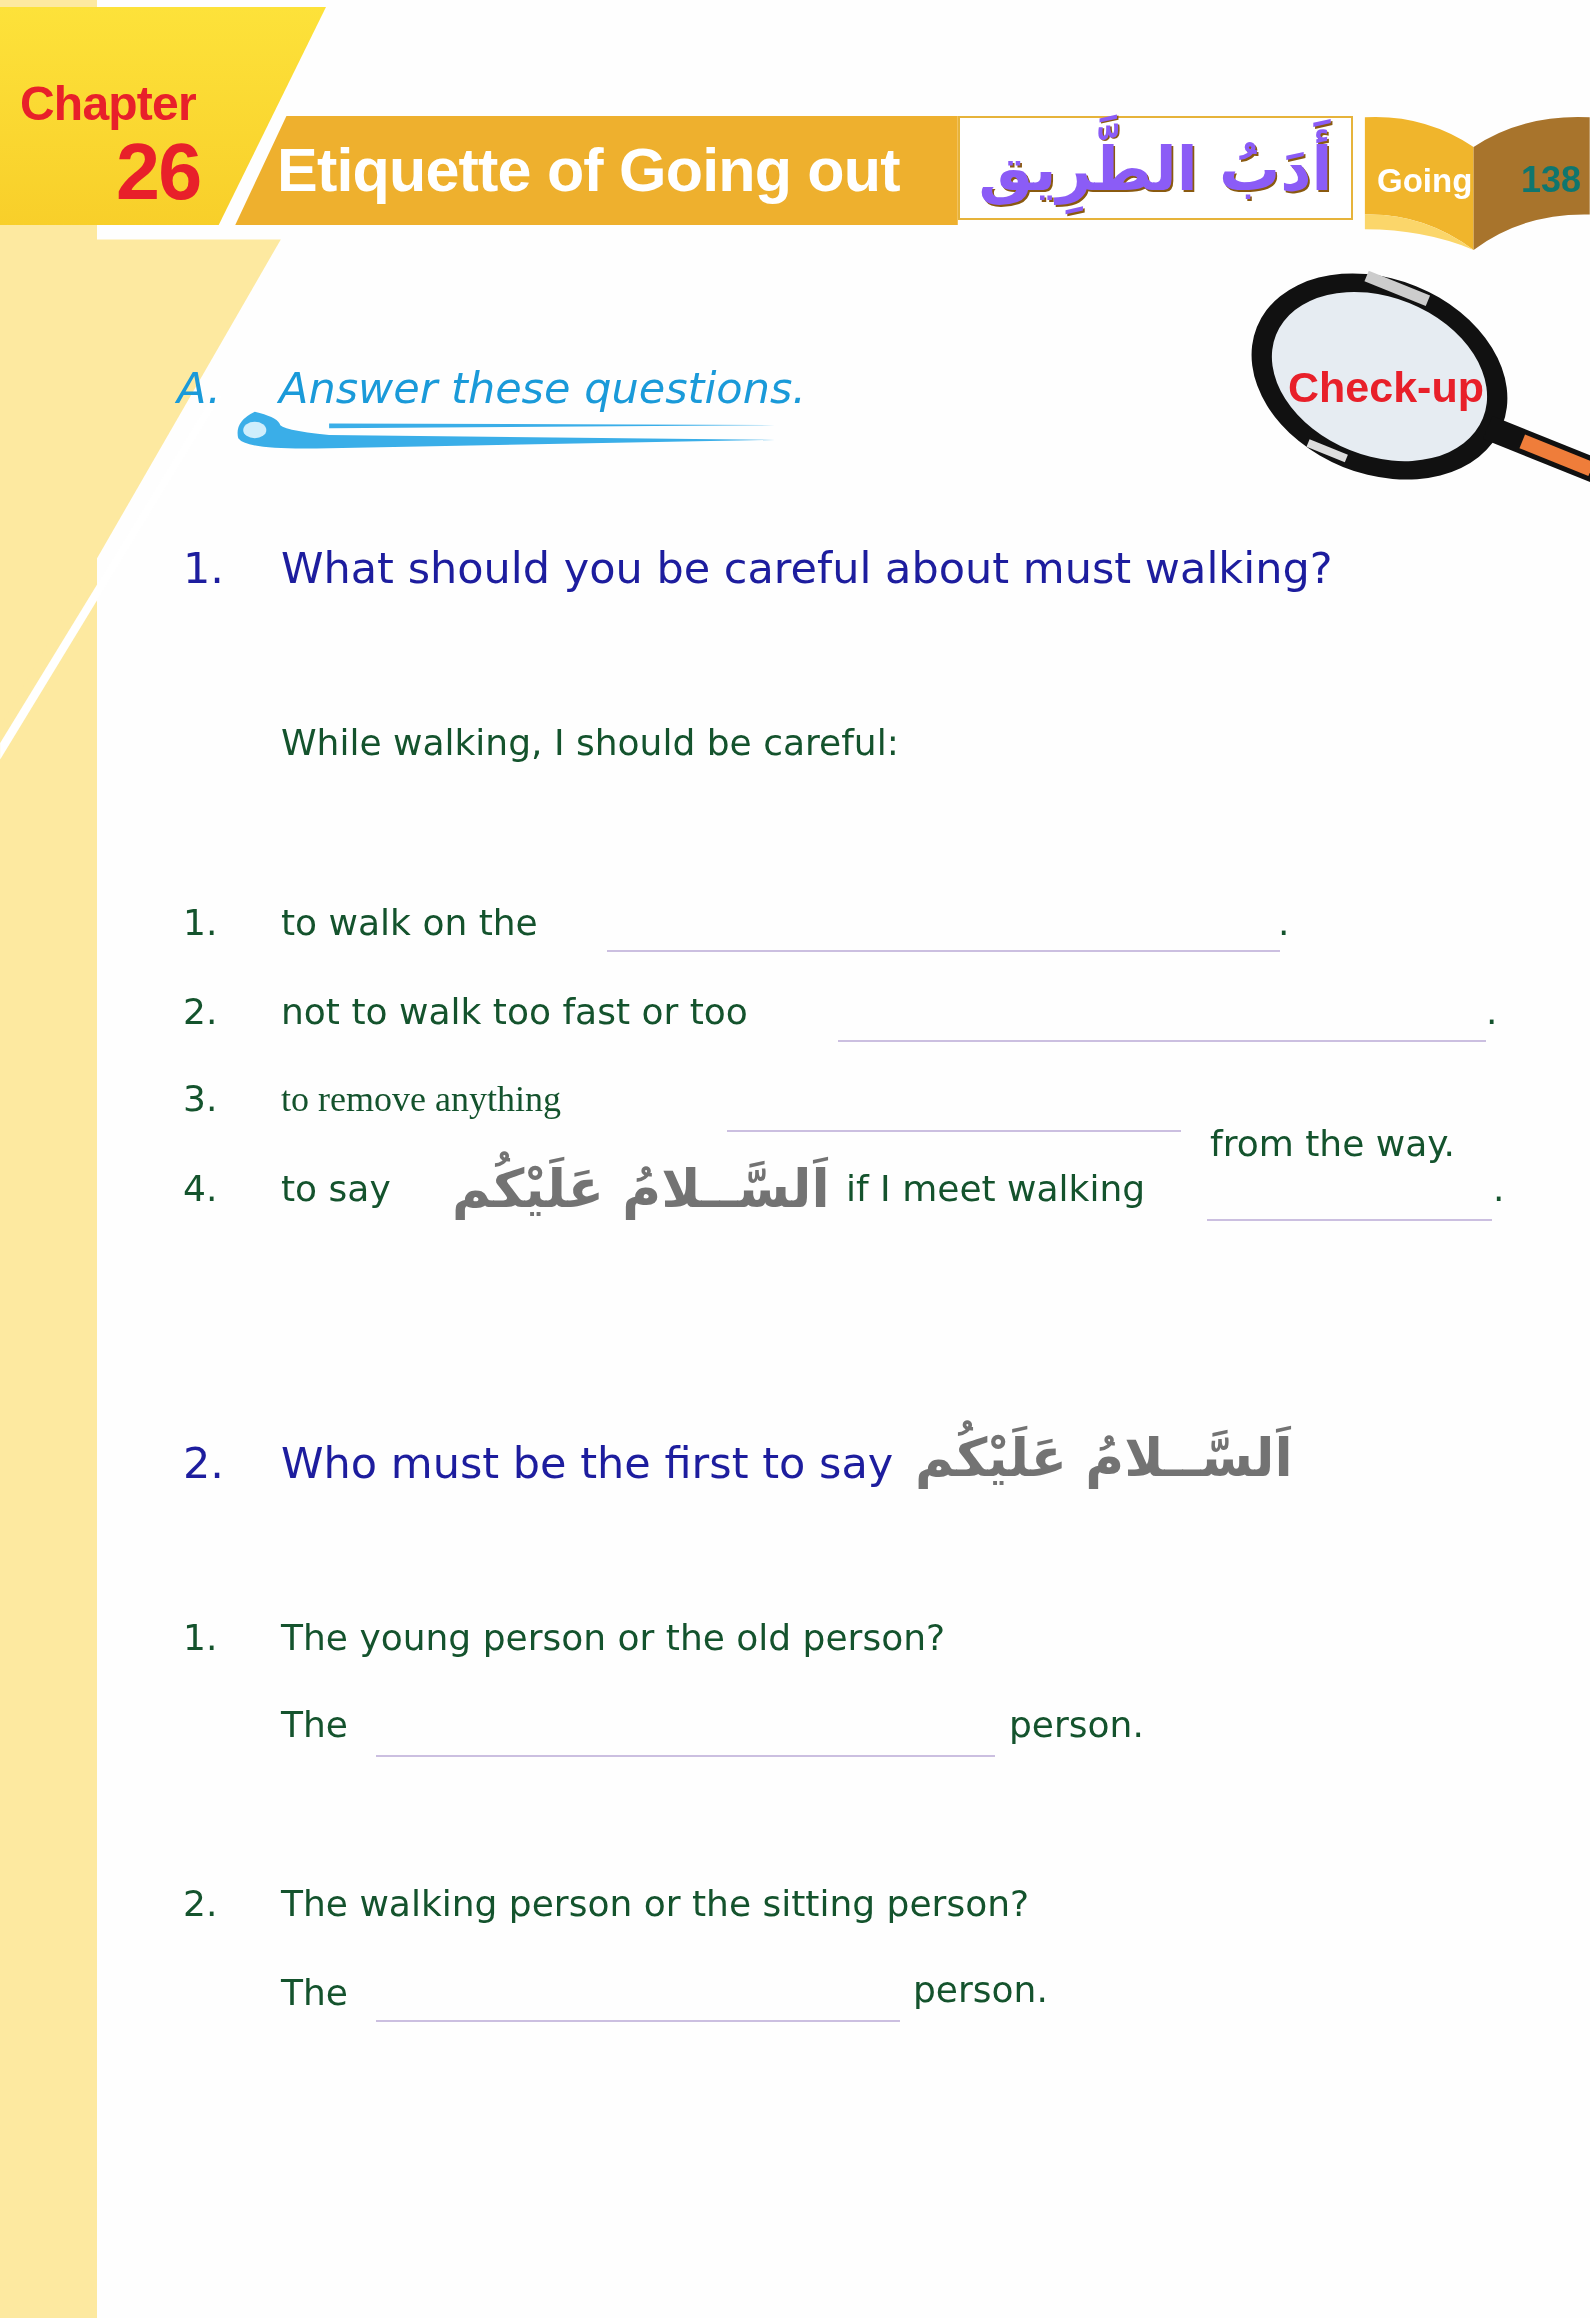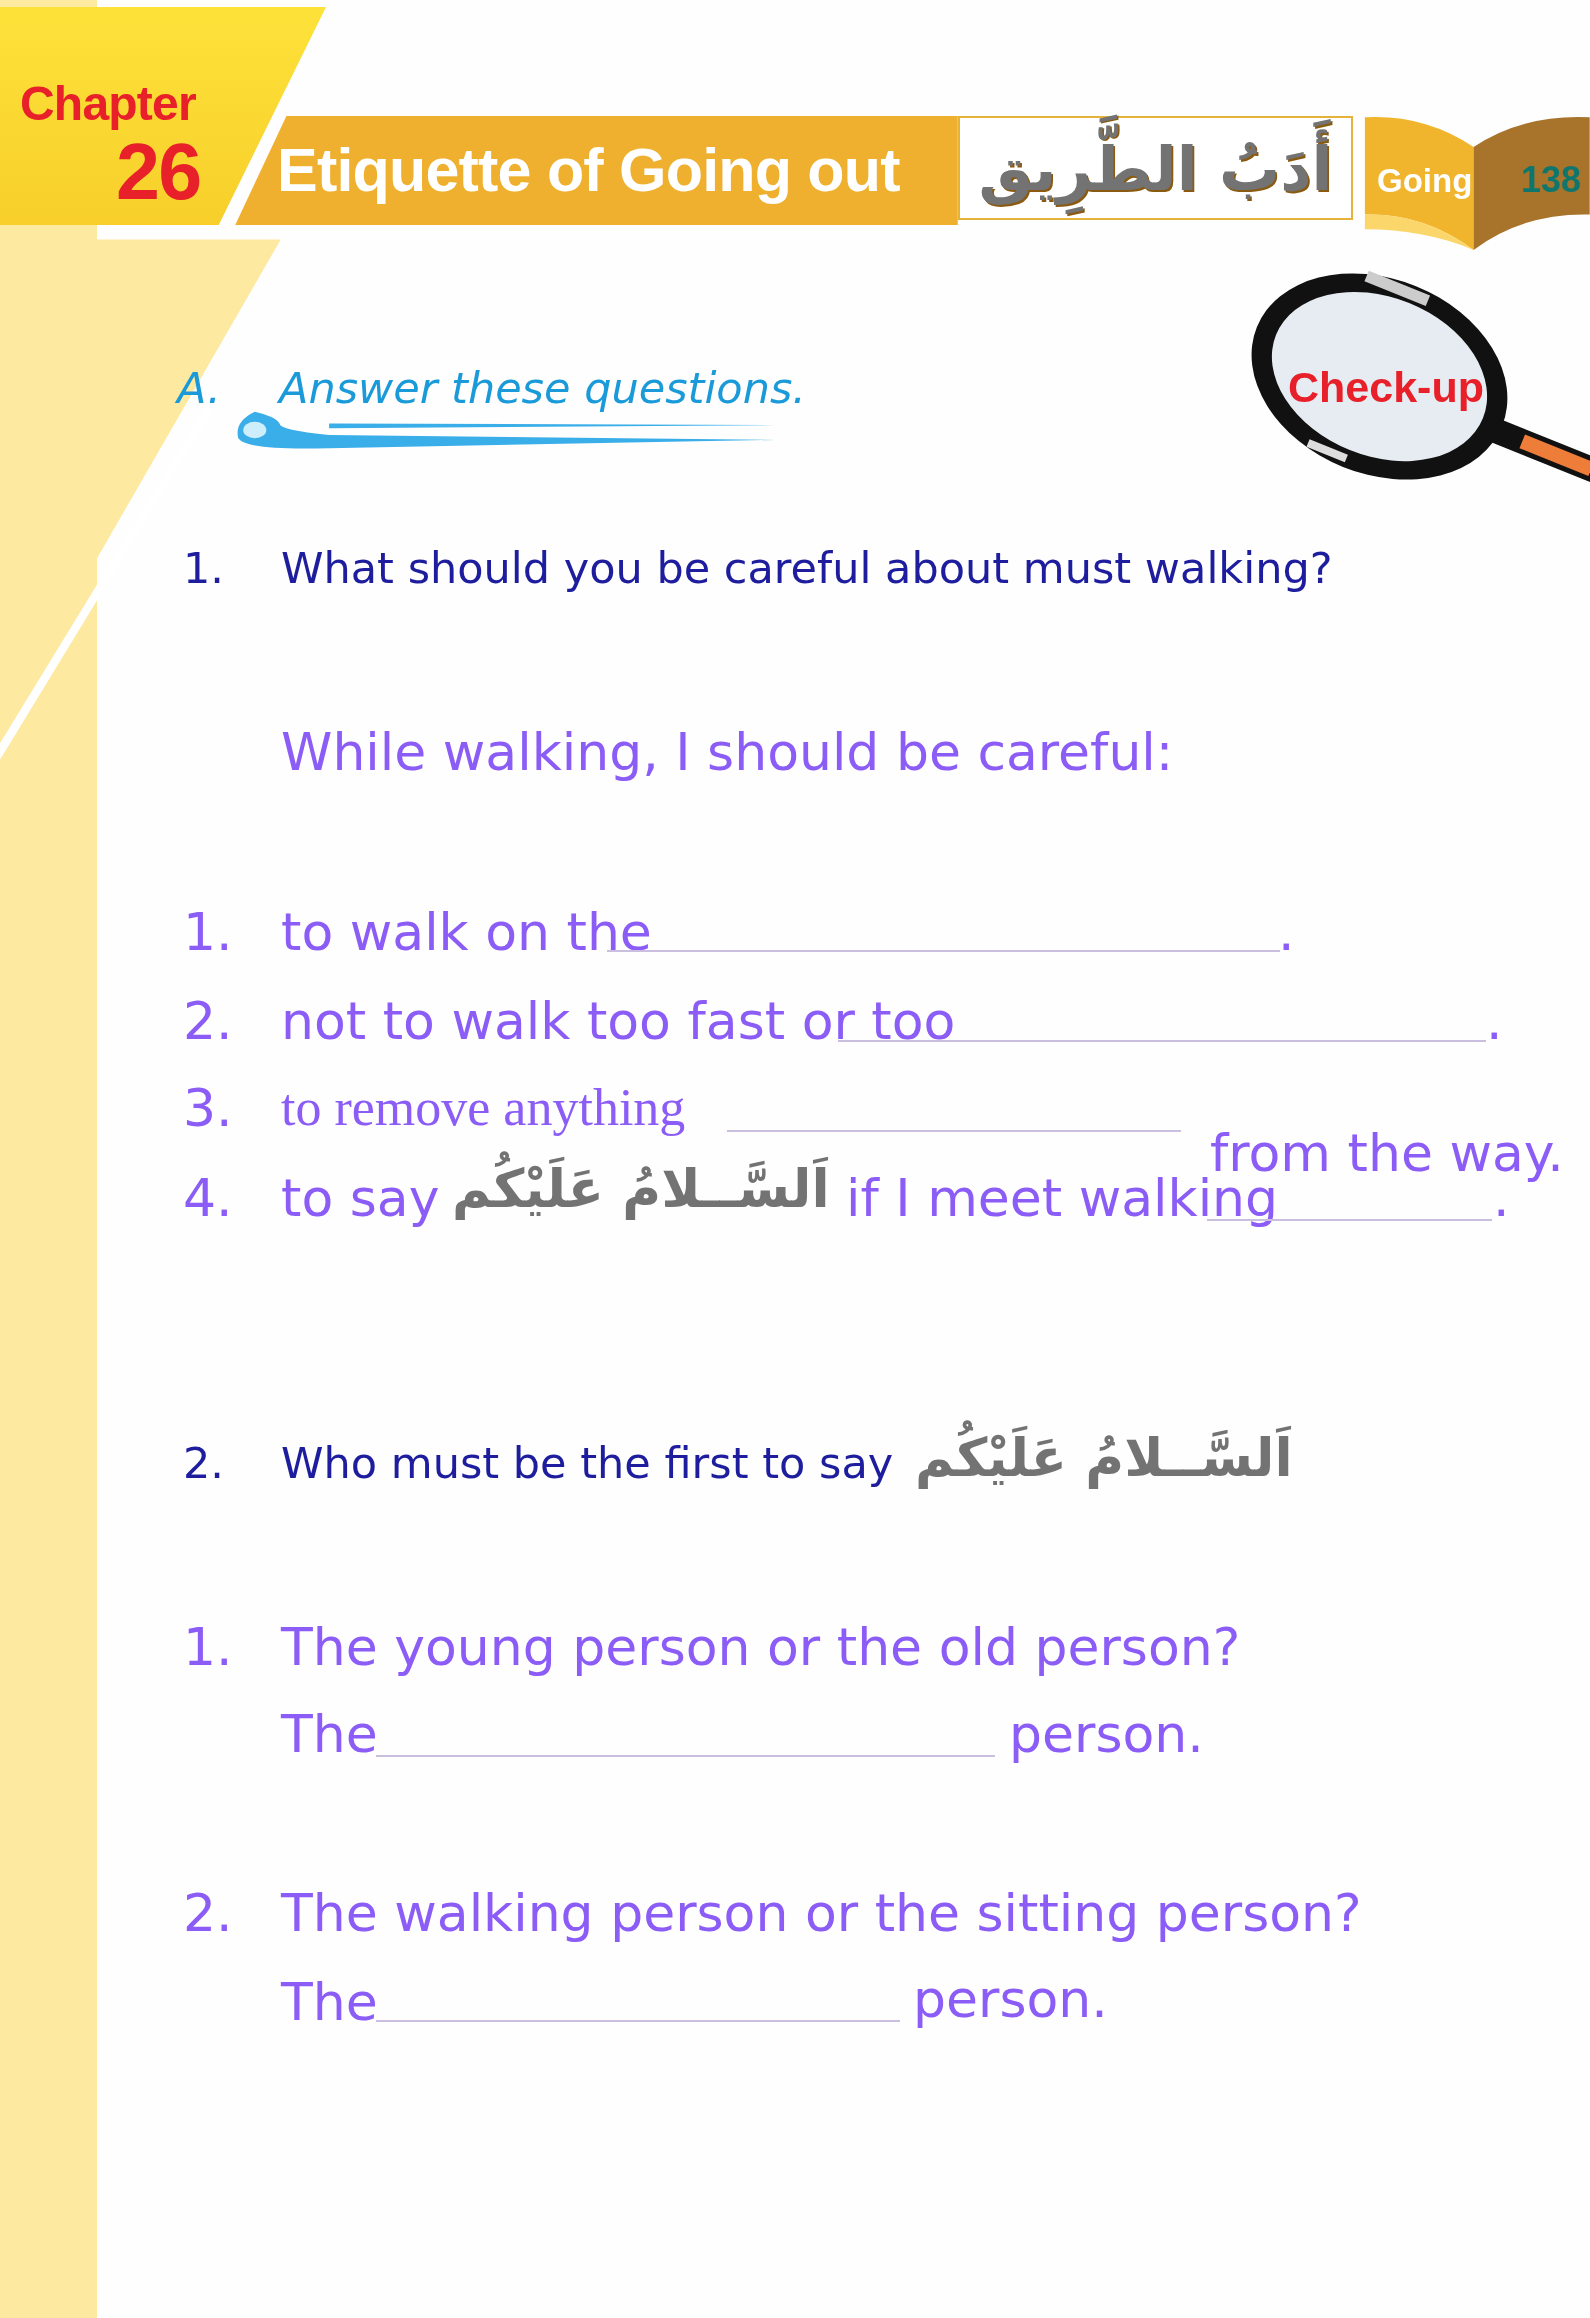--- a/index.html
+++ b/index.html
@@ -10,36 +10,36 @@
   .stripe { left:0; top:0; width:97px; height:2319px; background:#fde9a0; }
   .slant { left:0; top:0; width:347px; height:908px; }
 
   
   .chapter-block { left:0; top:6.6px; width:326px; height:218px; }
   .chapter-word { left:20px; top:76px; font-family:"Liberation Sans", sans-serif; font-weight:bold; font-size:48px; color:#e8202a; letter-spacing:-0.8px; }
   .chapter-num { left:116px; top:132px; font-family:"Liberation Sans", sans-serif; font-weight:bold; font-size:79px; line-height:79px; color:#e8202a; letter-spacing:-1.7px; }
   .title-band { left:235px; top:116px; width:723px; height:109px; }
   .title-en { left:277px; top:135px; font-family:"Liberation Sans", sans-serif; font-weight:bold; font-size:61px; color:#ffffff; letter-spacing:-0.8px; white-space:nowrap; }
   .title-ar-box { left:958px; top:116px; width:395px; height:104px; background:#fff; border:2.5px solid #e6b33a; box-sizing:border-box; display:flex; align-items:center; justify-content:center; }
-  .title-ar { font-family:"DejaVu Sans", sans-serif; font-weight:bold; font-size:61px; color:#737373; text-shadow:1.7px 1.7px 0 #8a5a10; direction:rtl; }
+  .title-ar { font-family:"DejaVu Sans", sans-serif; font-weight:bold; font-size:61px; color:#8b5cf6; text-shadow:1.7px 1.7px 0 #8a5a10; direction:rtl; }
   .page-tab { left:1358px; top:114px; width:232px; height:140px; }
   .page-label { left:1377px; top:162px; font-family:"Liberation Sans", sans-serif; font-weight:bold; font-size:33px; color:#fff; }
   .page-num { left:1521px; top:159px; font-family:"Liberation Sans", sans-serif; font-weight:bold; font-size:36px; color:#0f766e; }
 
   
   .magnifier { left:1239px; top:269px; width:352px; height:225px; }
   .checkup-label { left:1288px; top:363px; font-family:"Liberation Sans", sans-serif; font-weight:bold; font-size:43px; color:#e8202a; }
 
   
   .sec-letter { left:177px; top:363px; font-style:italic; font-size:43px; color:#1a9ad9; }
   .sec-title { left:279px; top:363px; font-style:italic; font-size:43px; color:#1a9ad9; white-space:nowrap; }
   .swoosh { left:230px; top:405px; width:550px; height:50px; }
 
   .q { font-size:43px; color:#1d1d9e; white-space:nowrap; }
-  .t { font-size:52px; color:#8b5cf6; white-space:nowrap; }
+  .t { font-size:36px; color:#14532d; white-space:nowrap; }
   .num { left:183px; }
   .txt { left:281px; }
   .blank { height:0; border-bottom:2.5px solid #cbbfe0; }
   .ar { font-family:"DejaVu Sans", sans-serif; font-weight:bold; font-size:53px; color:#737373; direction:rtl; white-space:nowrap; }
 </style>
 </head>
 <body>
 
 <div class="abs stripe"></div>
 <svg class="abs slant" viewBox="0 0 420 1100" width="347" height="908">

